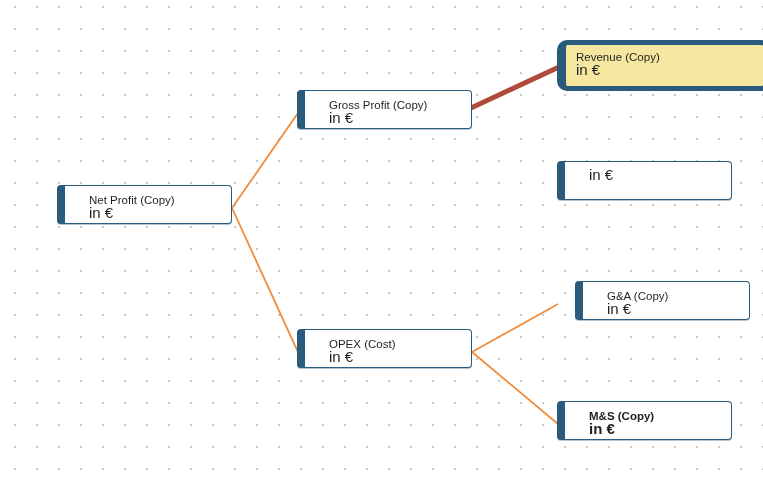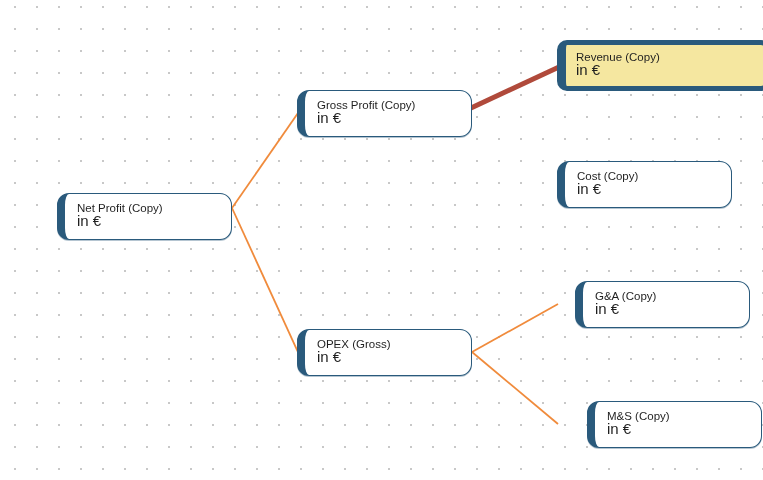--- a/index.html
+++ b/index.html
@@ -36,27 +36,27 @@
     stroke-width: 1.8;
     pointer-events: stroke;
   }
   line.edge-highlight {
     stroke: var(--highlight-connector);
     stroke-width: 5;
     pointer-events: stroke;
   }
   .node {
     position: absolute;
-    width: 175px; height: 47px;
+    width: 175px; height: 39px;
     background: var(--node-fill);
     border: 1.6px solid var(--node-border);
     border-left: 8px solid var(--node-border);
-    border-radius: 12px;
+    border-radius: 4px;
     box-shadow: 0 1px 0 rgba(42, 90, 124, 0.35);
-    padding: 7px 8px 0 12px;
+    padding: 7px 8px 0 24px;
     cursor: pointer;
   }
   .node.selected {
     width: 214px; height: 51px;
     background: var(--selected-fill);
     border: 5px solid var(--node-border);
     border-left: 9px solid var(--node-border);
     border-radius: 10px;
     padding: 5px 8px 0 10px;
     box-shadow: none;
@@ -68,27 +68,27 @@
     white-space: nowrap;
     overflow: hidden;
   }
   .node-subtitle {
     font-size: 15px;
     line-height: 11px;
     color: var(--text-color);
     white-space: nowrap;
   }
   
-  #node-net-profit   { left: 57px;  top: 193px; }
+  #node-net-profit   { left: 57px;  top: 185px; }
   #node-gross-profit { left: 297px; top: 90px;  }
   #node-opex         { left: 297px; top: 329px; }
   #node-revenue      { left: 557px; top: 40px;  }
   #node-cost         { left: 557px; top: 161px; }
   #node-ga           { left: 575px; top: 281px; }
-  #node-ms           { left: 587px; top: 401px; }
+  #node-ms           { left: 557px; top: 401px; font-weight: bold; }
 </style>
 </head>
 <body>
 
 <div class="canvas">
 
   <svg class="edge-layer" viewBox="0 0 763 480" xmlns="http://www.w3.org/2000/svg">
     <line class="edge" x1="232" y1="208" x2="298" y2="113"></line>
     <line class="edge" x1="232" y1="208" x2="298" y2="352"></line>
     <line class="edge" x1="472" y1="352" x2="558" y2="304"></line>
@@ -100,31 +100,30 @@
     <div class="node-title">Net Profit (Copy)</div>
     <div class="node-subtitle">in €</div>
   </div>
 
   <div class="node" id="node-gross-profit">
     <div class="node-title">Gross Profit (Copy)</div>
     <div class="node-subtitle">in €</div>
   </div>
 
   <div class="node" id="node-opex">
-    <div class="node-title">OPEX (Gross)</div>
+    <div class="node-title">OPEX (Cost)</div>
     <div class="node-subtitle">in €</div>
   </div>
 
   <div class="node selected" id="node-revenue">
     <div class="node-title">Revenue (Copy)</div>
     <div class="node-subtitle">in €</div>
   </div>
 
   <div class="node" id="node-cost">
-    <div class="node-title">Cost (Copy)</div>
     <div class="node-subtitle">in €</div>
   </div>
 
   <div class="node" id="node-ga">
     <div class="node-title">G&amp;A (Copy)</div>
     <div class="node-subtitle">in €</div>
   </div>
 
   <div class="node" id="node-ms">
     <div class="node-title">M&amp;S (Copy)</div>

